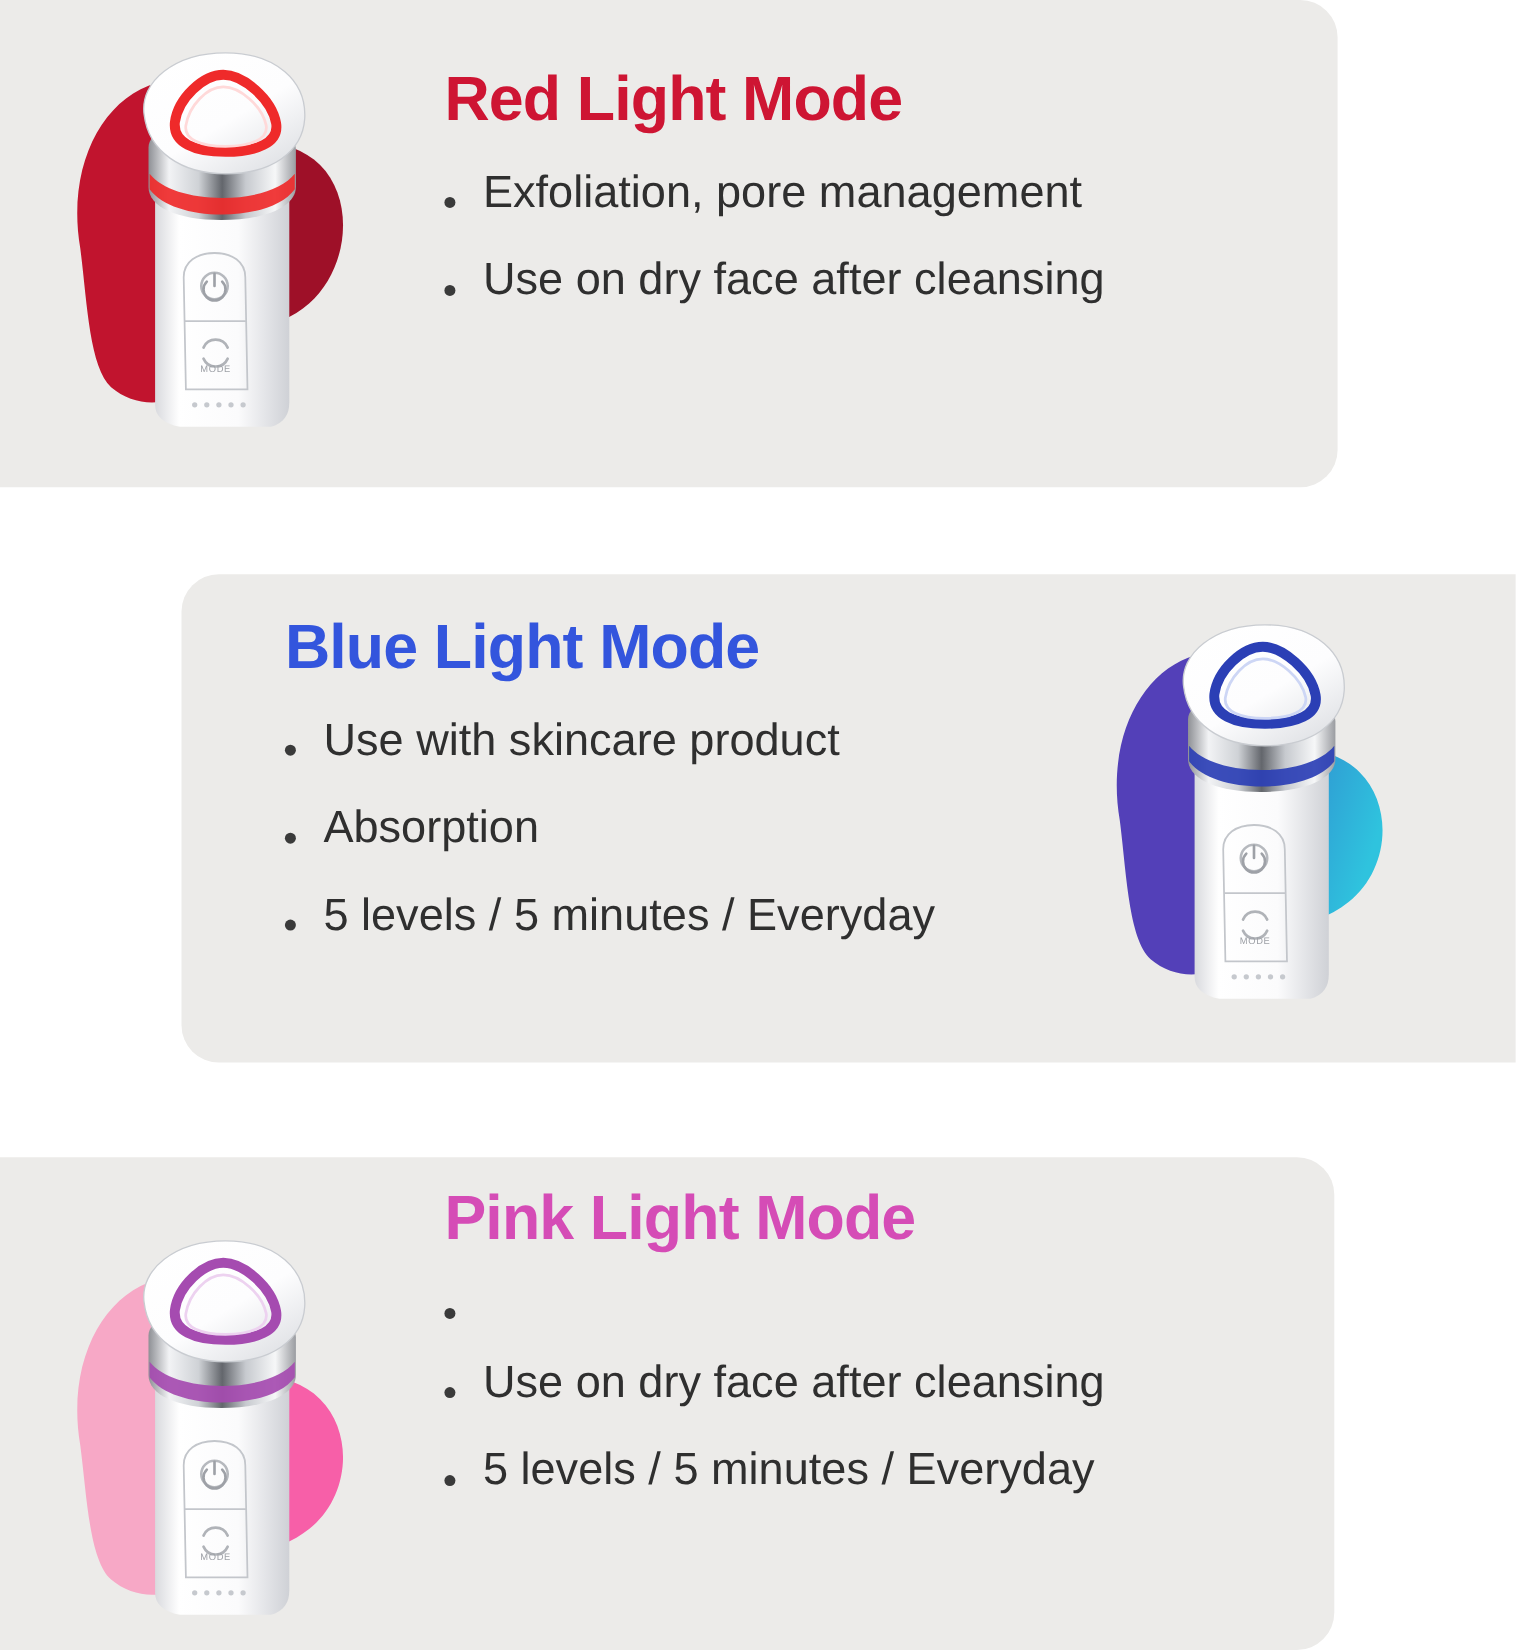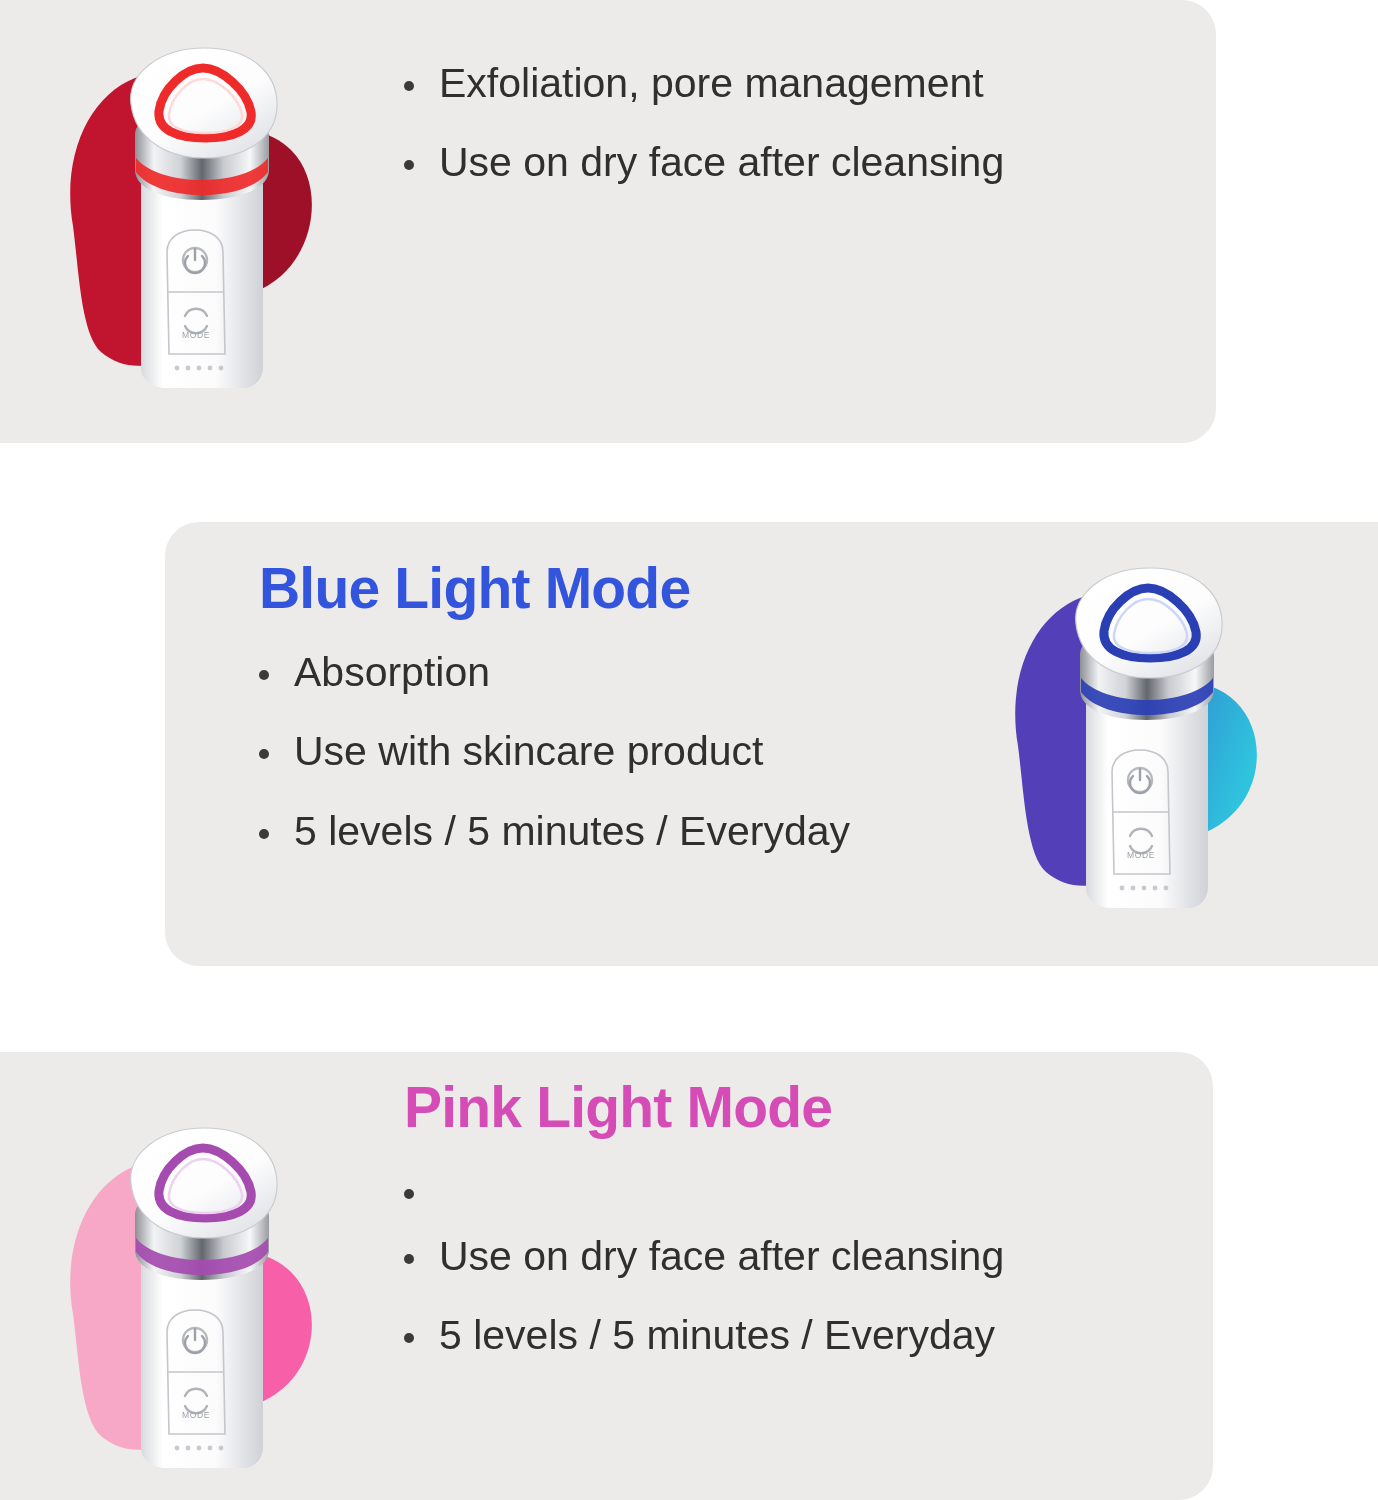--- a/index.html
+++ b/index.html
@@ -59,21 +59,21 @@
   .title-blue { color: #3355dd; }
   .title-pink { color: #d54cb6; }
 
   .bullets {
     list-style: none;
     margin: 0;
     padding: 0;
   }
   .bullets li {
     display: flex;
-    align-items: flex-start;
+    align-items: center;
     font-size: 41px;
     color: #2f2f2f;
     line-height: 1.06;
     margin-bottom: 36px;
     white-space: nowrap;
   }
   .bullets li:last-child { margin-bottom: 0; }
   .bullet-dot {
     flex: 0 0 auto;
     width: 10px;
@@ -169,20 +169,21 @@
           <circle cx="133" cy="330" r="2.4"></circle>
         <circle cx="144" cy="330" r="2.4"></circle>
           <circle cx="155" cy="330" r="2.4"></circle>
         <circle cx="166" cy="330" r="2.4"></circle>
       </g>
     </g>
   </svg>
 </div>
 
 <div class="text-block text-red">
+  <h2 class="mode-title title-red">Red Light Mode</h2>
   <ul class="bullets">
     <li>
       <span class="bullet-dot"></span>
       <span>Exfoliation, pore management</span>
     </li>
     <li>
       <span class="bullet-dot"></span>
       <span>Use on dry face after cleansing</span>
     </li>
   </ul>
@@ -252,25 +253,25 @@
       </g>
     </g>
   </svg>
 </div>
 
 <div class="text-block text-blue">
   <h2 class="mode-title title-blue">Blue Light Mode</h2>
   <ul class="bullets">
     <li>
       <span class="bullet-dot"></span>
+      <span>Use with skincare product</span>
+    </li>
+    <li>
+      <span class="bullet-dot"></span>
       <span>Absorption</span>
-    </li>
-    <li>
-      <span class="bullet-dot"></span>
-      <span>Use with skincare product</span>
     </li>
     <li>
       <span class="bullet-dot"></span>
       <span>5 levels / 5 minutes / Everyday</span>
     </li>
   </ul>
 </div>
 
 <div class="card card-pink"></div>
 

